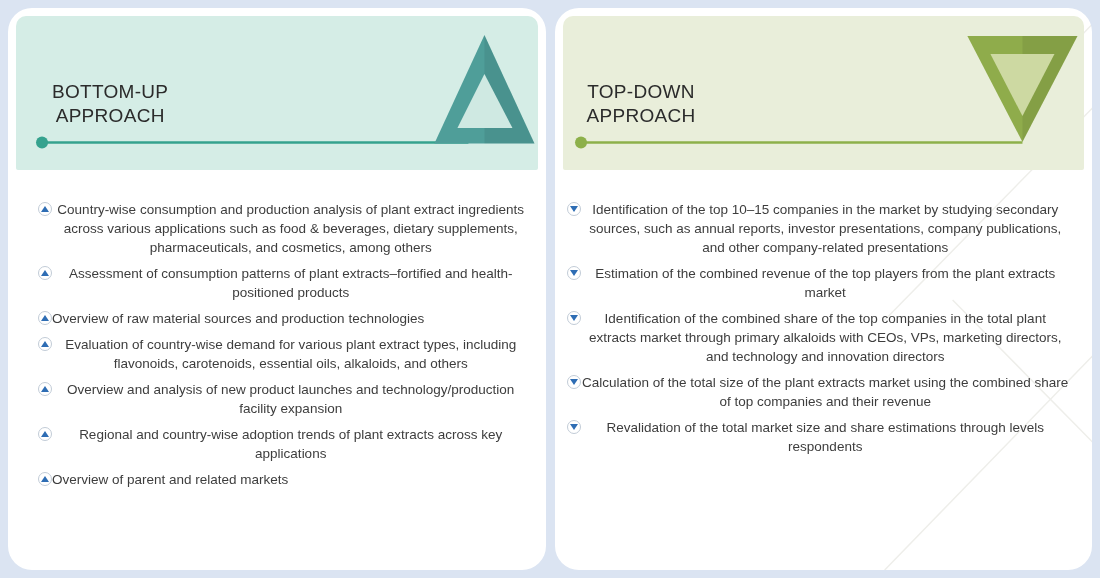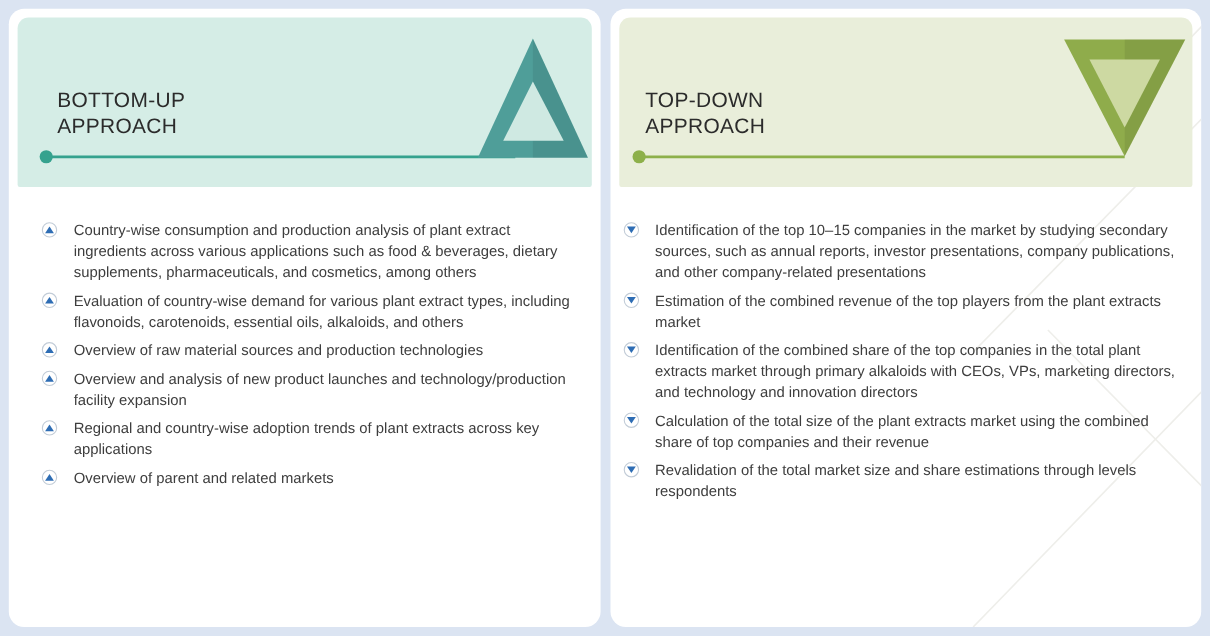--- a/index.html
+++ b/index.html
@@ -13,21 +13,21 @@
   html,body{margin:0;padding:0;}
   body{
     width:1100px;height:578px;overflow:hidden;
     background:var(--page-bg);
     font-family:"Liberation Sans", sans-serif;
     position:relative;
   }
   .page{position:absolute;inset:0;display:flex;gap:9px;padding:8px;}
   .card{
     position:relative;background:var(--card-bg);
-    border-radius:14px;flex:1 1 0;overflow:hidden;
+    border-radius:24px;flex:1 1 0;overflow:hidden;text-align:center;
   }
   .band{
     position:absolute;left:8px;top:8px;right:8px;height:154px;
     border-radius:10px 10px 2px 2px;overflow:hidden;
   }
   .band-left{background:var(--left-header-bg);}
   .band-right{background:var(--right-header-bg);}
   .band-svg{position:absolute;inset:0;width:100%;height:100%;display:block;}
   .panel-title{
     position:absolute;left:36px;top:64px;margin:0;z-index:2;
@@ -45,21 +45,21 @@
   .r-tri{fill:var(--right-triangle);}
   .r-tri-inner{fill:var(--right-triangle-inner);}
   .tri-shade{fill:#000;opacity:0.07;}
   .watermark{position:absolute;inset:0;width:100%;height:100%;pointer-events:none;}
   .watermark line{stroke:var(--watermark-line);stroke-width:1.5;}
   .list{
     position:absolute;left:30px;top:192px;right:16px;
     margin:0;padding:0;list-style:none;z-index:2;
   }
   .list-right{left:12px;right:22px;}
-  .item{display:flex;align-items:flex-start;gap:15px;margin:0 0 7px 0;}
+  .item{display:flex;align-items:flex-start;margin:0 0 7px 0;}
   .bullet{
     flex:0 0 auto;width:14px;height:14px;margin-top:2px;
     border:1px solid var(--bullet-ring);border-radius:50%;
     background:#fff;display:flex;align-items:center;justify-content:center;
   }
   .tri-up{
     width:0;height:0;
     border-left:4px solid transparent;border-right:4px solid transparent;
     border-bottom:6px solid var(--bullet-triangle);
   }
@@ -93,33 +93,39 @@
     </header>
     <ul class="list">
 
         <li class="item">
           <span class="bullet">
             <i class="tri-up"></i>
           </span>
           <span class="item-text">Country-wise consumption and production analysis of plant extract ingredients across various applications such as food &amp; beverages, dietary supplements, pharmaceuticals, and cosmetics, among others</span>
         </li>
 
+        <li class="item">
+          <span class="bullet">
+            <i class="tri-up"></i>
+          </span>
+          <span class="item-text">Assessment of consumption patterns of plant extracts–fortified and health-positioned products</span>
+        </li>
+
+        <li class="item">
+          <span class="bullet">
+            <i class="tri-up"></i>
+          </span>
+          <span class="item-text">Overview of raw material sources and production technologies</span>
+        </li>
 
         <li class="item">
           <span class="bullet">
             <i class="tri-up"></i>
           </span>
           <span class="item-text">Evaluation of country-wise demand for various plant extract types, including flavonoids, carotenoids, essential oils, alkaloids, and others</span>
-        </li>
-
-        <li class="item">
-          <span class="bullet">
-            <i class="tri-up"></i>
-          </span>
-          <span class="item-text">Overview of raw material sources and production technologies</span>
         </li>
 
         <li class="item">
           <span class="bullet">
             <i class="tri-up"></i>
           </span>
           <span class="item-text">Overview and analysis of new product launches and technology/production facility expansion</span>
         </li>
 
         <li class="item">

